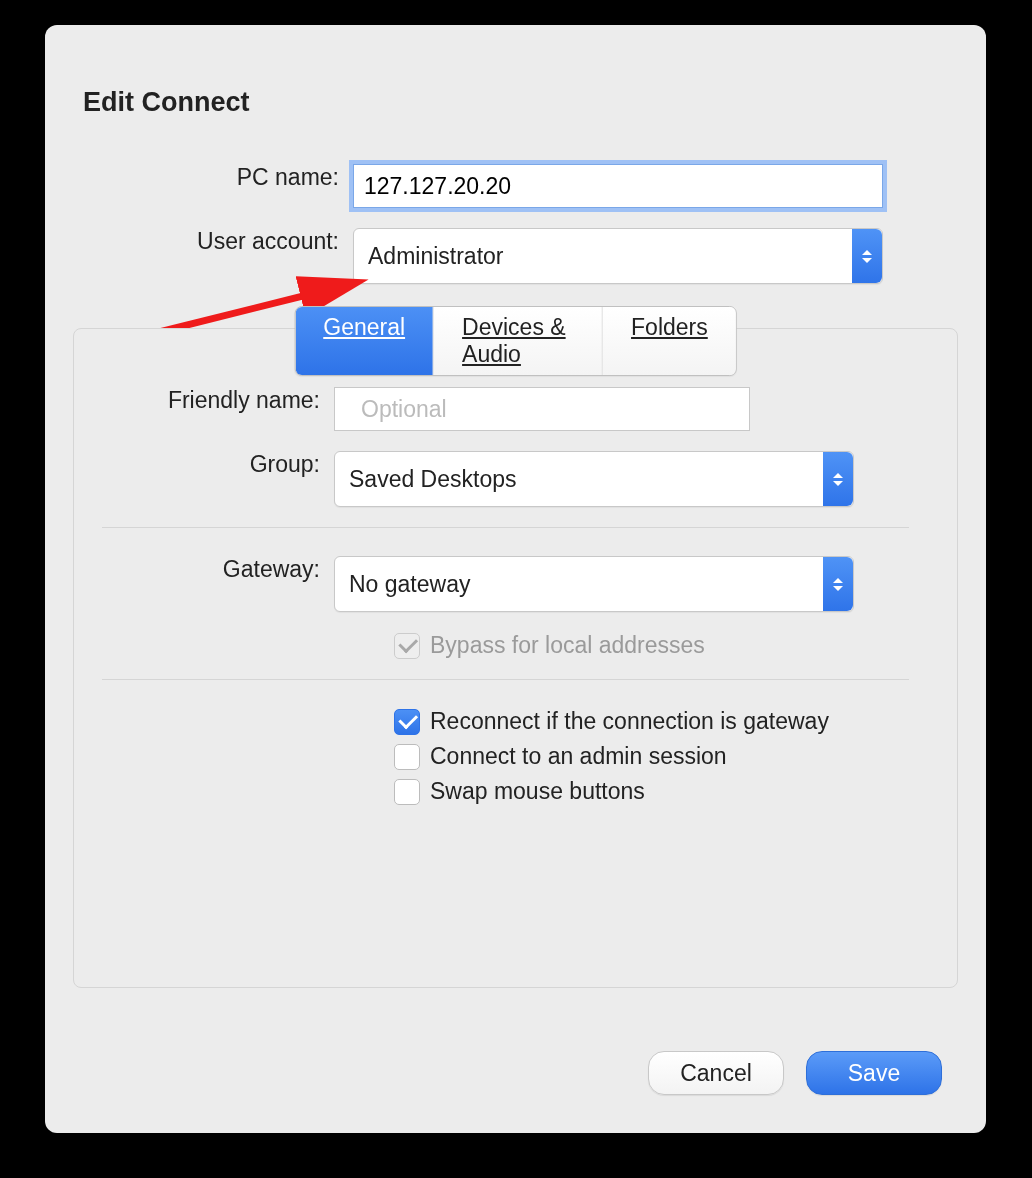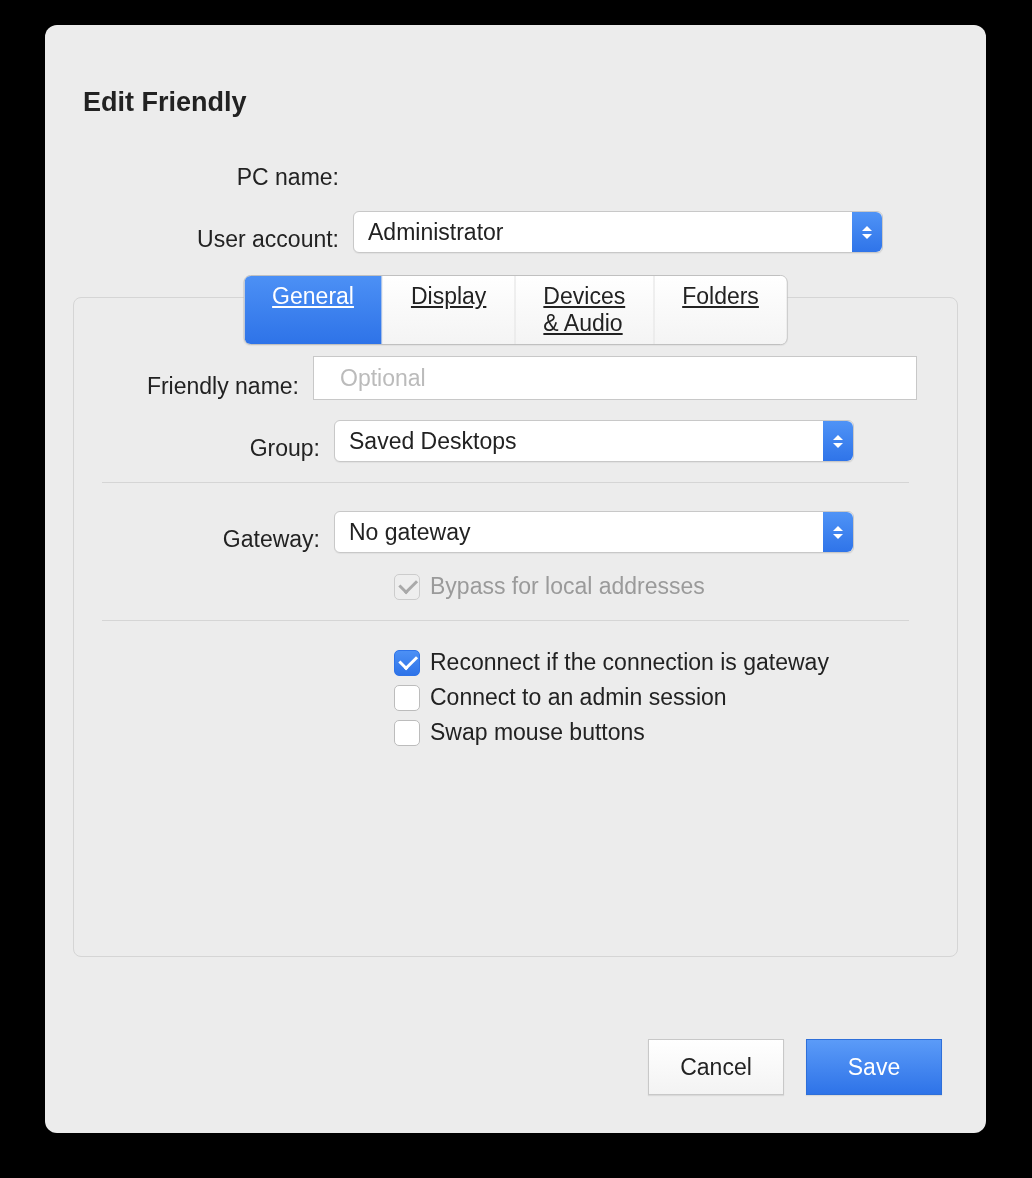--- a/index.html
+++ b/index.html
@@ -21,21 +21,21 @@
       box-shadow:0 25px 60px rgba(0,0,0,.55),0 0 0 1px rgba(0,0,0,.05);
       padding:34px 28px 28px 28px;
     }
     .title {
       font-weight:700;
       font-size:27px;
       margin: 28px 0 46px 10px;
     }
     .row {
       display:flex;
-      align-items:flex-end;
+      align-items:flex-start;
       margin-bottom:20px;
     }
     .label {
       width:280px;
       text-align:right;
       padding-right:14px;
       color:#222;
       white-space:nowrap;
     }
     .tab-label {
@@ -50,28 +50,28 @@
       border-radius:0;
       padding:0 10px;
       font-size:23px;
     }
     input.text.focus {
       outline:none;
       box-shadow:0 0 0 4px #9fc1f5;
       border-color:#7aa7e8;
     }
     input.text.wide {
-      width:604px;
+      width:416px;
       padding-left:26px;
     }
     input::placeholder { color:#bbb; }
     
     .select {
       position:relative;
-      width:530px; height:42px;
+      width:530px; height:56px;
       background:#fff;
       border:1px solid #c8c8c8;
       border-radius:6px;
       display:flex;
       align-items:center;
       padding:0 14px;
       box-shadow:0 1px 1px rgba(0,0,0,.05);
     }
     .select .arrows {
       position:absolute; right:0; top:0;
@@ -168,22 +168,22 @@
     }
     .check-label { }
     .check-label.disabled { color:#9a9a9a; }
     
     .footer {
       position:absolute;
       right:44px; bottom:38px;
       display:flex; gap:22px;
     }
     .btn {
-      min-width:136px; height:56px;
-      border-radius:0;
+      min-width:136px; height:44px;
+      border-radius:16px;
       font-size:23px;
       display:flex;align-items:center;justify-content:center;
       border:1px solid #c8c8c8;
       background:linear-gradient(#ffffff,#f3f3f3);
       box-shadow:0 1px 1px rgba(0,0,0,.08);
     }
     .btn.primary {
       color:#fff;
       border-color:#2e6fd9;
       background:linear-gradient(#5b9bf8,#2e73e8);
@@ -195,24 +195,27 @@
       left:60px; top:248px;
       width:270px; height:80px;
       pointer-events:none;
     }
   </style>
 </head>
 <body>
 
 <div class="sheet">
 
-  <div class="title">Edit Friendly</div>
+  <div class="title">Edit Connect</div>
 
   <div class="row">
     <div class="label">PC name:</div>
+    <div class="control-col">
+      <input class="text focus" type="text" value="127.127.20.20" style="">
+    </div>
   </div>
 
   <div class="row">
     <div class="label">User account:</div>
     <div class="control-col">
       <div class="select">
         <span>Administrator</span>
         <span class="arrows"></span>
       </div>
     </div>
@@ -223,21 +226,20 @@
       <marker id="ah" markerWidth="10" markerHeight="10" refX="8" refY="3" orient="auto">
         <path d="M0,0 L10,3 L0,6 Z" fill="#ef1b1b"></path>
       </marker>
     </defs>
     <line x1="10" y1="70" x2="250" y2="10" stroke="#ef1b1b" stroke-width="7" marker-end="url(#ah)"></line>
   </svg>
 
   <div class="tabhost">
     <div class="tabbar">
       <div class="tab selected">General</div>
-      <div class="tab">Display</div>
       <div class="tab">Devices &amp; Audio</div>
       <div class="tab">Folders</div>
     </div>
 
     <div class="tabpane">
 
       <div class="row">
         <div class="label tab-label">Friendly name:</div>
         <div class="control-col">
           <input class="text wide" type="text" placeholder="Optional" style="">

